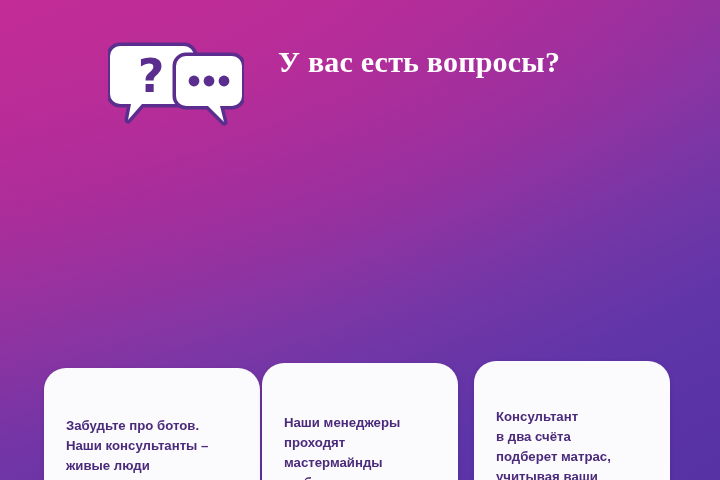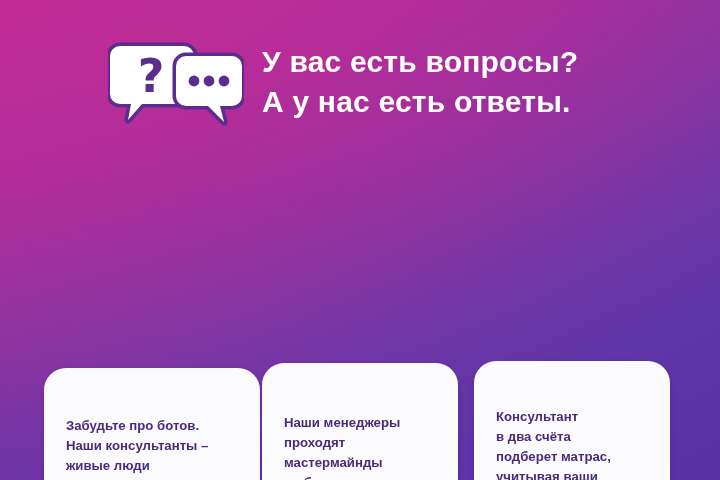--- a/index.html
+++ b/index.html
@@ -22,23 +22,24 @@
   }
   #slide > *{position:relative;z-index:2;}
 
   
   .header{position:absolute;left:0;top:0;width:720px;height:150px;}
 
   .bubbles{position:absolute;left:108px;top:40px;width:136px;height:86px;}
   .bubbles svg{display:block;}
 
   .headline{
-    position:absolute;left:262px;top:42px;width:440px;
+    position:absolute;left:278px;top:42px;width:440px;
     color:#ffffff;font-size:30px;font-weight:bold;line-height:1.33;
     letter-spacing:.2px;
+    font-family:Liberation Serif, serif;
   }
   .headline .l2{display:block;}
 
   
   .cards{position:absolute;left:0;top:155px;width:720px;height:270px;}
 
   .card{
     position:absolute;background:#fbfbfd;
     border-radius:22px 22px 42px 0px;
     box-shadow:0 2px 5px rgba(40,10,60,.18);
@@ -73,21 +74,20 @@
         <path d="M78 16 H124 A10 10 0 0 1 134 26 V56 A10 10 0 0 1 124 66 H112 L116 82 L100 66 H78 A10 10 0 0 1 68 56 V26 A10 10 0 0 1 78 16 Z" fill="#ffffff" stroke="#5b2d8e" stroke-width="7" stroke-linejoin="round"></path>
         <path d="M78 16 H124 A10 10 0 0 1 134 26 V56 A10 10 0 0 1 124 66 H112 L116 82 L100 66 H78 A10 10 0 0 1 68 56 V26 A10 10 0 0 1 78 16 Z" fill="#ffffff"></path>
         <circle cx="86" cy="41" r="5.4" fill="#5b2d8e"></circle>
         <circle cx="101" cy="41" r="5.4" fill="#5b2d8e"></circle>
         <circle cx="116" cy="41" r="5.4" fill="#5b2d8e"></circle>
       </svg>
     </div>
 
     <div class="headline">
       <span class="l1">У вас есть вопросы?</span>
-      <span class="l2">А у нас есть ответы.</span>
     </div>
   </div>
 
   <div class="cards">
 
     <div class="card" id="card1">
       <div class="body">Забудьте про ботов.
 Наши консультанты –
 живые люди
 с большим опытом

